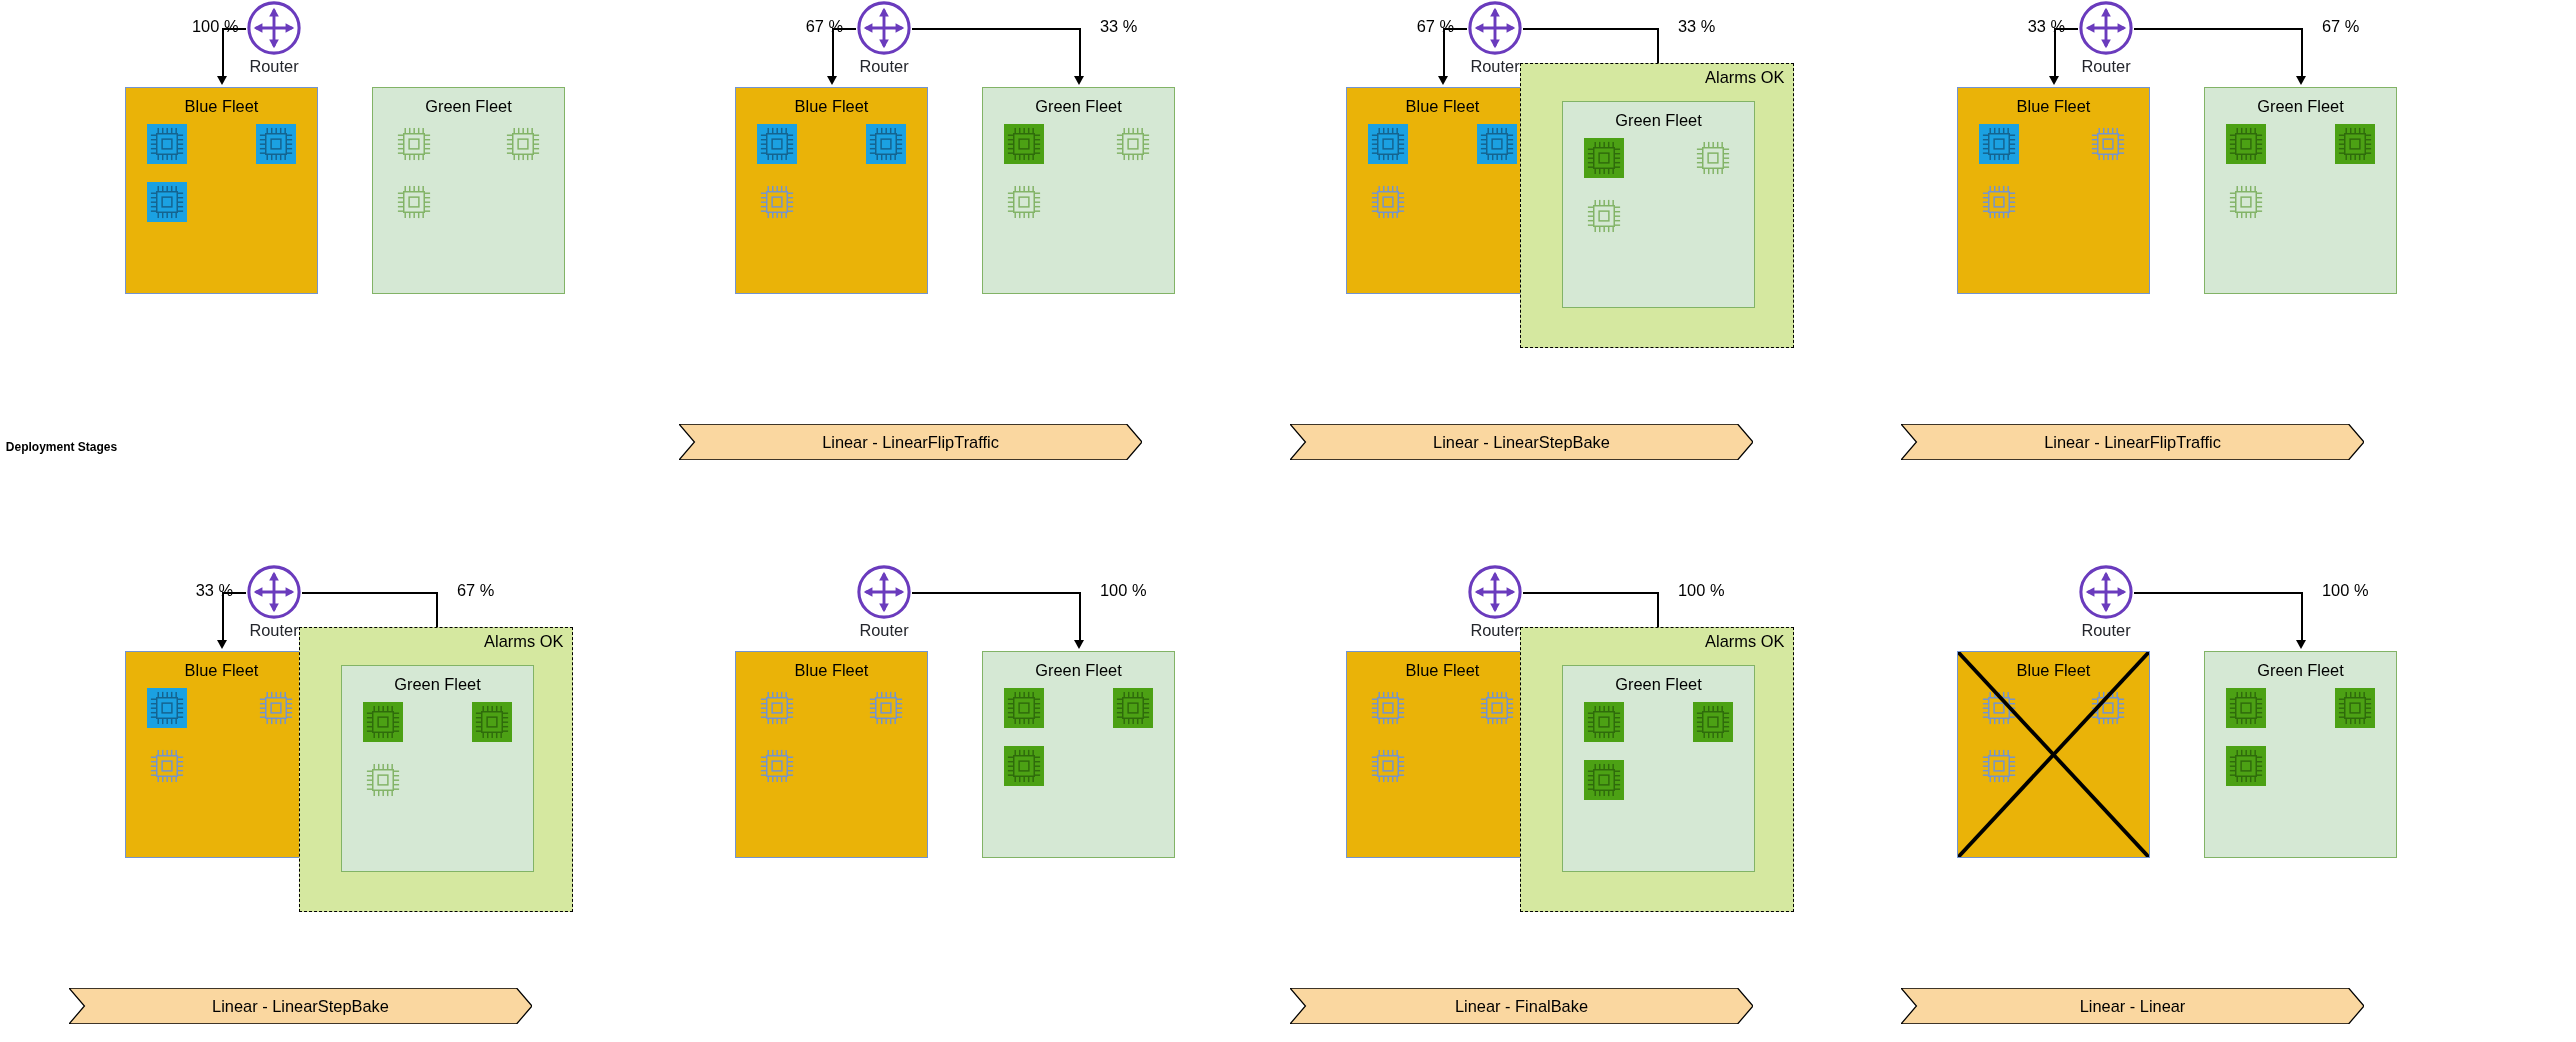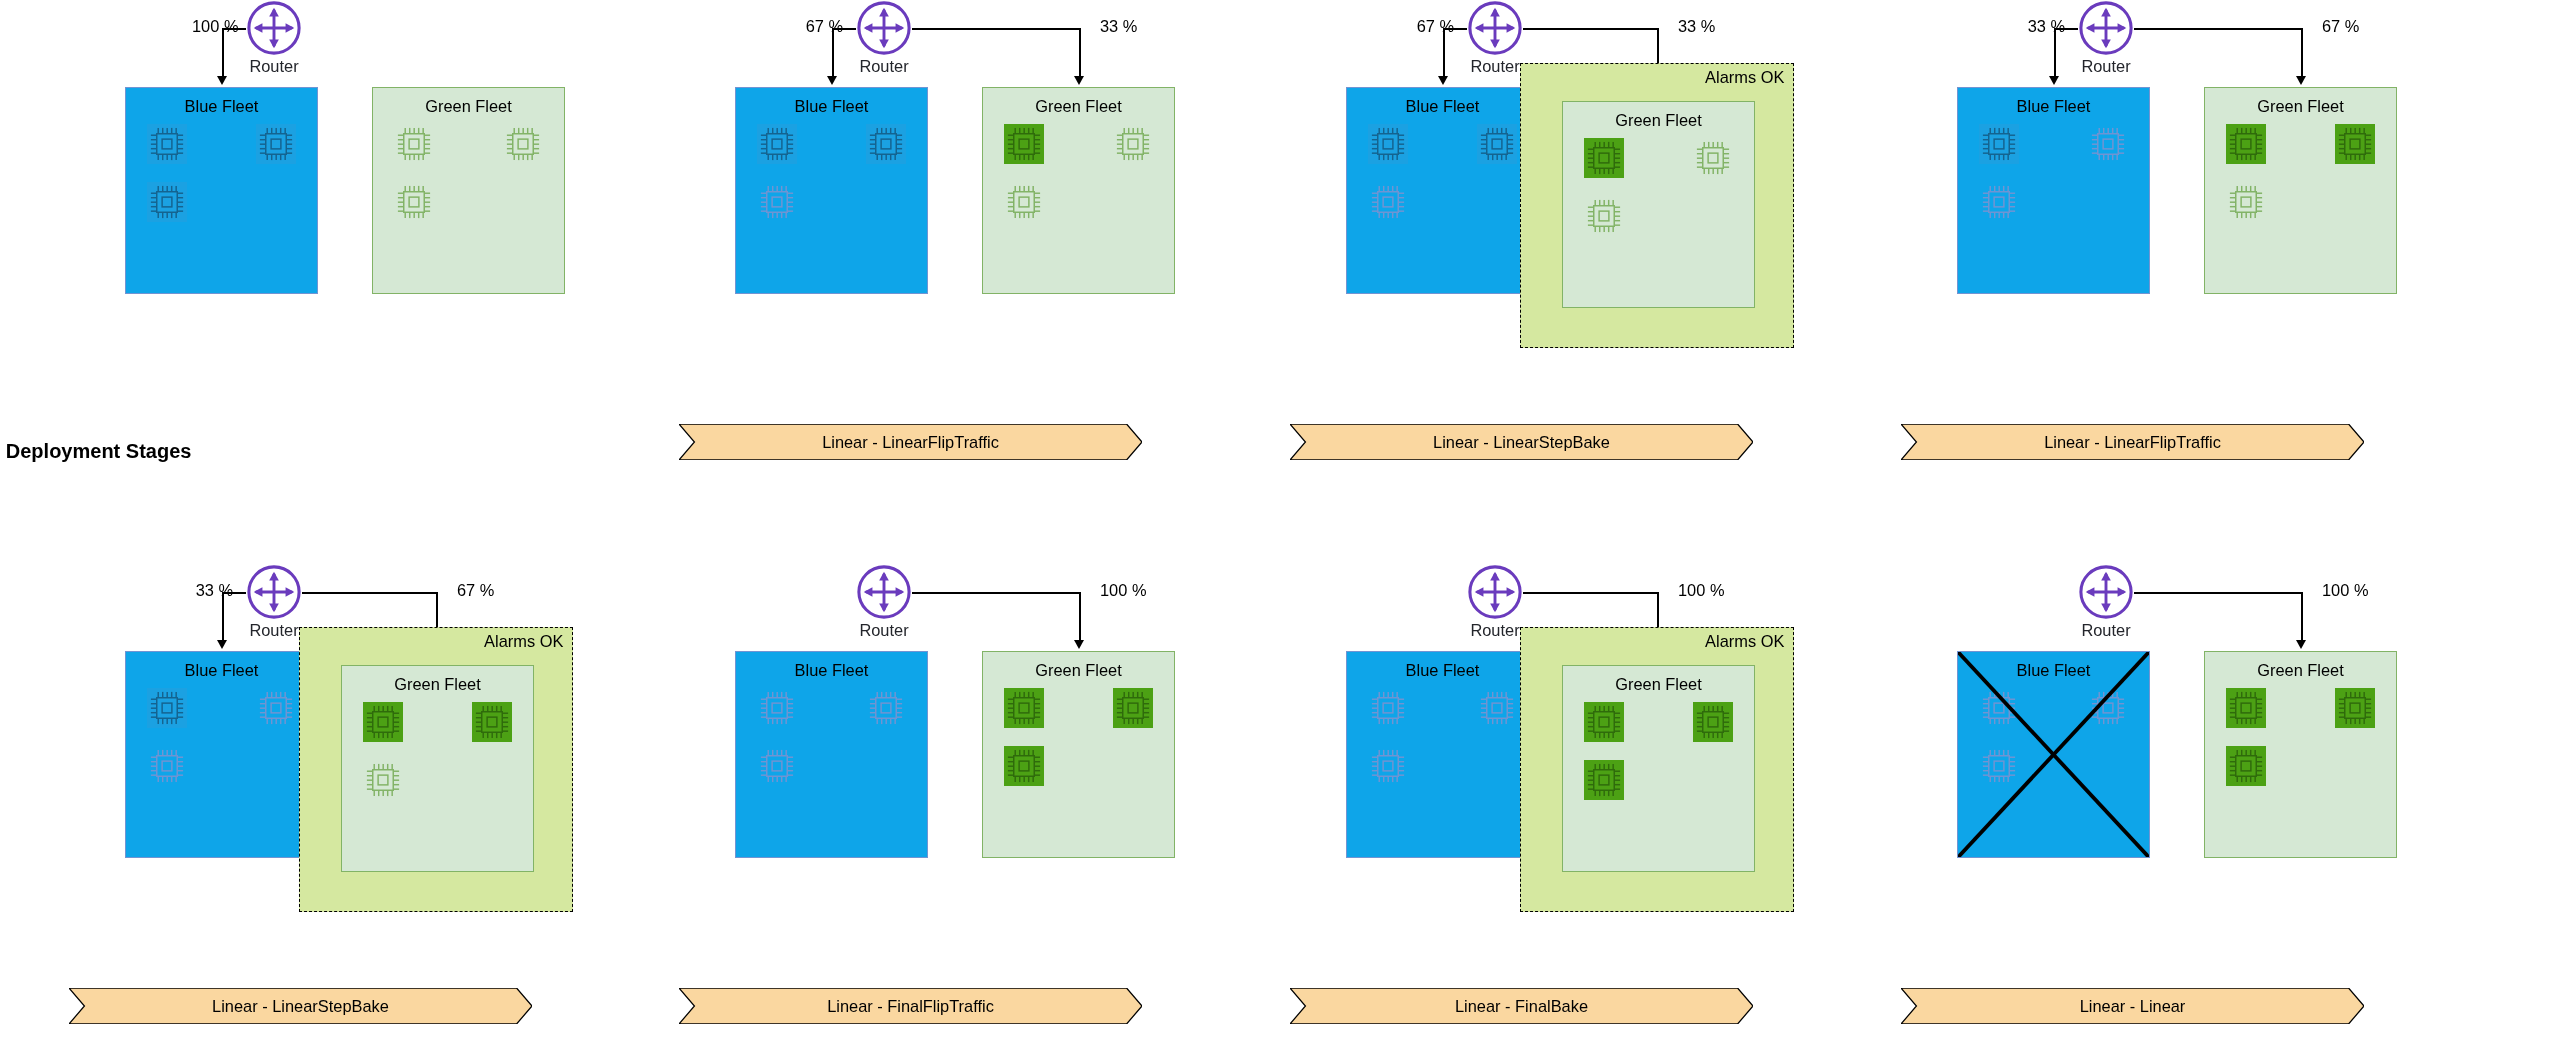--- a/index.html
+++ b/index.html
@@ -89,21 +89,21 @@
   }
 
   
   .fleet {
     position: absolute;
     box-sizing: border-box;
     width: 193px;
     height: 207px;
   }
   .fleet-blue {
-    background: #0ea5e9;
+    background: #eab308;
     border: 1.4px solid #7294d2;
   }
   .fleet-green {
     background: #d5e8d4;
     border: 1.4px solid #82b366;
   }
   .fleet-title {
     text-align: center;
     font-size: 16.4px;
     line-height: 19px;
@@ -161,21 +161,21 @@
   .alarm-wrap .fleet {
     left: 41px;
     top: 37px;
   }
 
   
   .stages-label {
     position: absolute;
     left: 5.8px;
     top: 440px;
-    font-size: 20px;
+    font-size: 12px;
     font-weight: bold;
     color: #000000;
     white-space: nowrap;
   }
   .banner {
     position: absolute;
     height: 36px;
     box-sizing: border-box;
   }
   .banner svg {
@@ -1531,26 +1531,20 @@
                     <line x1="29.9" y1="4" x2="29.9" y2="10"></line>
                     <line x1="29.9" y1="31" x2="29.9" y2="37"></line>
                     <line x1="4" y1="29.9" x2="10" y2="29.9"></line>
                     <line x1="31" y1="29.9" x2="37" y2="29.9"></line>
     </g>
   </svg>
               </div>
     </div>
   </div>
         </div>
-        <div class="banner" style="left:69px; top:424px; width:463px; height:36px">
-          <svg viewBox="0 0 480 37" preserveAspectRatio="none">
-    <polygon points="0,0 464,0 480,18.5 464,37 0,37 16,18.5" fill="#fad7a0" stroke="#000000" stroke-width="1.3"></polygon>
-  </svg>
-          <div class="banner-text">Linear - FinalFlipTraffic</div>
-        </div>
       </div>
       <div class="panel p2">
         <div class="router" style="left:246px">
           <svg viewBox="0 0 58 58" width="56" height="56">
     <circle cx="29" cy="29" r="26" fill="#ffffff" stroke="#6a3bbd" stroke-width="3.2"></circle>
     <g stroke="#6a3bbd" stroke-width="3" fill="none" stroke-linecap="round">
       <line x1="29" y1="11" x2="29" y2="47"></line>
       <line x1="11" y1="29" x2="47" y2="29"></line>
     </g>
     <g fill="#6a3bbd">

